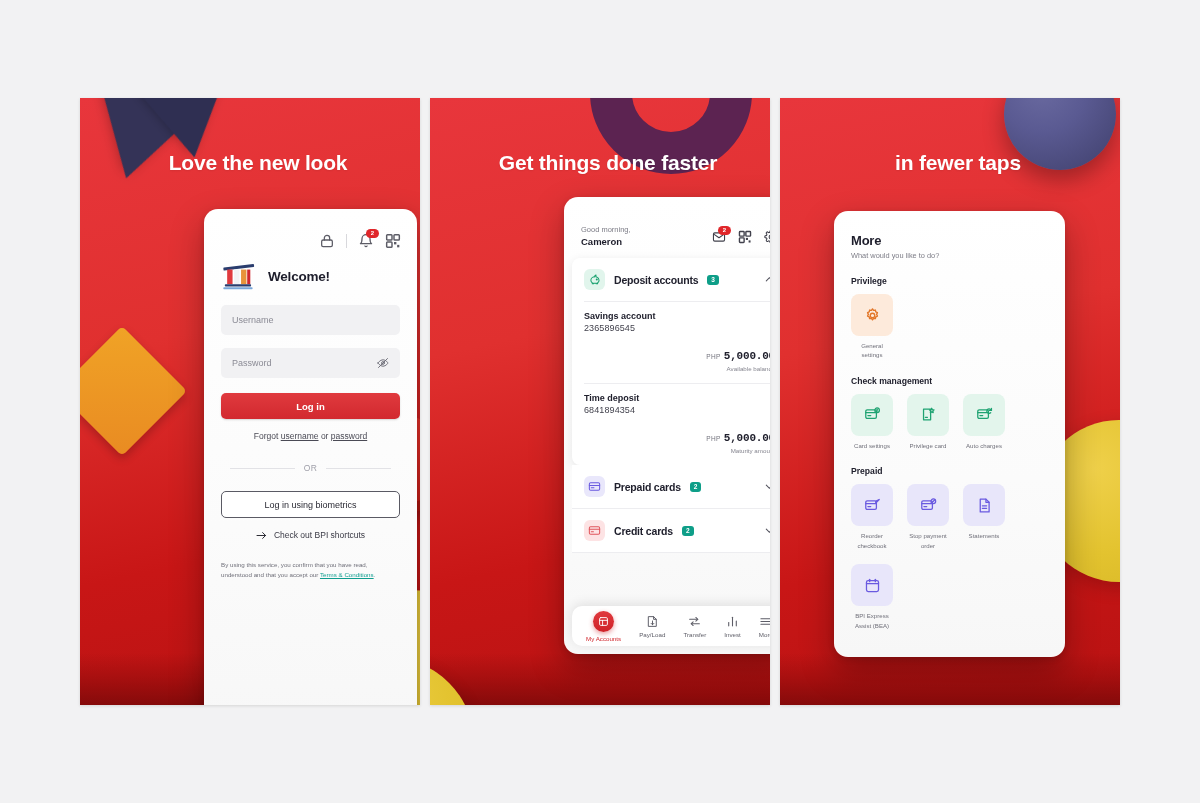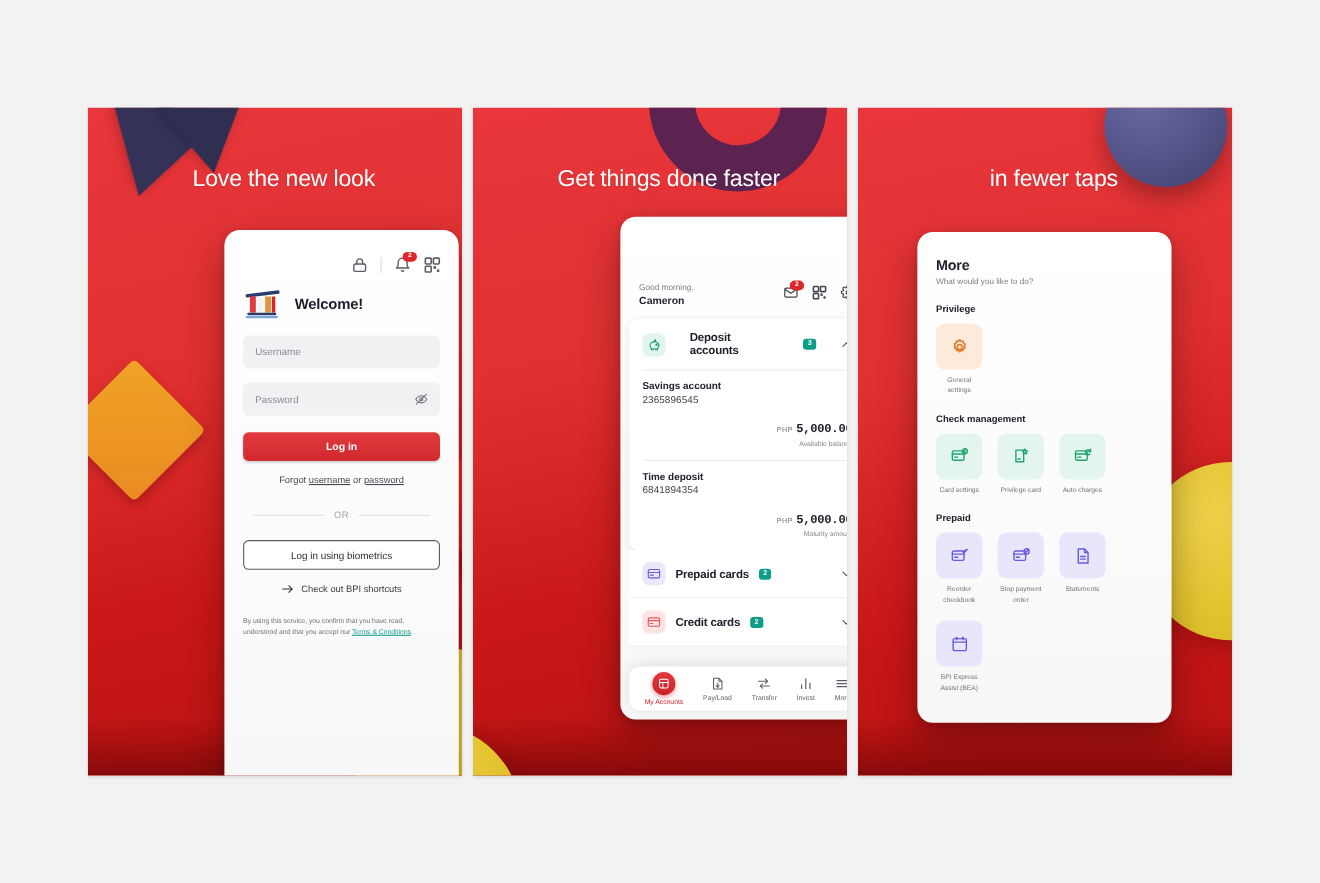--- a/index.html
+++ b/index.html
@@ -19,21 +19,21 @@
     box-shadow:0 1px 3px rgba(0,0,0,.12);
   }
   #panel1{left:80px;}
   #panel2{left:430px;}
   #panel3{left:780px;}
 
   
   .headline{
     position:absolute;left:0;right:0;top:52px;
     text-align:center;color:#fff;
-    font-size:21px;font-weight:normal;letter-spacing:-.2px;
+    font-size:21px;font-weight:bold;letter-spacing:-.2px;
     line-height:1.26;
     z-index:6;
     text-shadow:0 1px 2px rgba(0,0,0,.08);
     padding-left:16px;
   }
 
   
   .deco{position:absolute;z-index:1;pointer-events:none;}
 
   .tri-navy{
@@ -146,32 +146,32 @@
     font-size:9px;color:#2a2a34;
   }
   .shortcut{display:flex;align-items:center;justify-content:center;gap:7px;margin-top:12px;font-size:8.5px;color:#3a3a45;}
   .arrow-ic{width:11px;height:9px;color:#2a2a34;}
   .legal{
     margin:20px 17px 0 17px;font-size:6.2px;line-height:1.65;color:#6f6f79;text-align:left;
   }
   .legal a{color:#0f9d8f;text-decoration:underline;}
 
   
-  .s2-head{display:flex;align-items:flex-start;justify-content:space-between;padding:27px 17px 0 17px;margin-top:32px;}
+  .s2-head{display:flex;align-items:center;justify-content:space-between;padding:27px 17px 0 17px;}
   .greet-sm{font-size:7.5px;color:#7c7c86;line-height:1.5;}
   .greet-name{font-size:9.5px;font-weight:bold;color:#1d1d2b;margin-top:1px;}
   .s2-icons{display:flex;align-items:center;gap:12px;padding-top:3px;}
   .s2-ic{position:relative;width:14px;height:14px;color:#41414c;}
 
   .acct-card{
     margin:11px 8px 0 8px;background:#fff;border-radius:8px;
     box-shadow:0 2px 10px rgba(0,0,0,.09);
     overflow:hidden;
   }
-  .acct-head{display:flex;align-items:center;gap:22px;padding:11px 12px;}
+  .acct-head{display:flex;align-items:center;gap:9px;padding:11px 12px;}
   .sq-ic{
     width:21px;height:21px;border-radius:6px;
     display:flex;align-items:center;justify-content:center;flex:0 0 auto;
   }
   .sq-green{background:#e1f5ec;color:#18a06e;}
   .sq-violet{background:#e9e7fb;color:#6a5ae0;}
   .sq-pink{background:#fde3e4;color:#e0565c;}
   .acct-title{font-size:10.5px;font-weight:bold;color:#21212e;letter-spacing:-.2px;}
   .cnt{
     background:#0e9e88;color:#fff;border-radius:3px;

